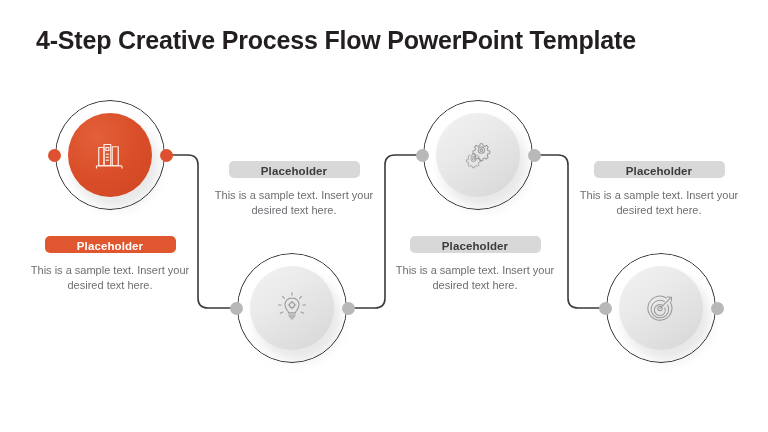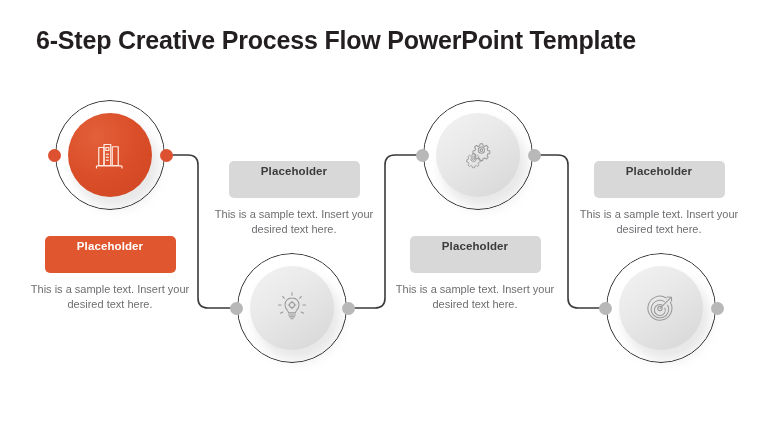--- a/index.html
+++ b/index.html
@@ -81,21 +81,21 @@
   .dot.grey{background:#b8b8b8;}
 
   .icon{width:36px;height:36px;display:block;}
 
   
   .block{position:absolute;width:178px;text-align:center;}
 
   .pill{
     display:inline-block;
     box-sizing:border-box;
-    padding:5px 14px 20px;
+    padding:5px 14px 0;
     border-radius:5px;
     font-size:11.5px;
     font-weight:700;
     line-height:1;
     letter-spacing:0.1px;
   }
   .pill.orange{background:#e0562f;color:#ffffff;width:131px;}
   .pill.grey{background:#d8d8d8;color:#3b3b3b;width:131px;}
 
   .body{
@@ -103,21 +103,21 @@
     font-size:11px;
     line-height:15px;
     color:#6d6e71;
   }
 </style>
 </head>
 <body>
 
 <div id="stage">
 
-  <div class="title">6-Step Creative Process Flow PowerPoint Template</div>
+  <div class="title">4-Step Creative Process Flow PowerPoint Template</div>
 
   <svg id="wires" viewBox="0 0 768 432" width="768" height="432" fill="none">
 
     <path d="M163 155 H 188 Q 198 155 198 165 V 298 Q 198 308 208 308 H 241" stroke="#3a3a3a" stroke-width="1.6" fill="none"></path>
 
     <path d="M345 308 H 375 Q 385 308 385 298 V 165 Q 385 155 395 155 H 427" stroke="#3a3a3a" stroke-width="1.6" fill="none"></path>
 
     <path d="M531 155 H 558 Q 568 155 568 165 V 298 Q 568 308 578 308 H 610" stroke="#3a3a3a" stroke-width="1.6" fill="none"></path>
   </svg>
 

